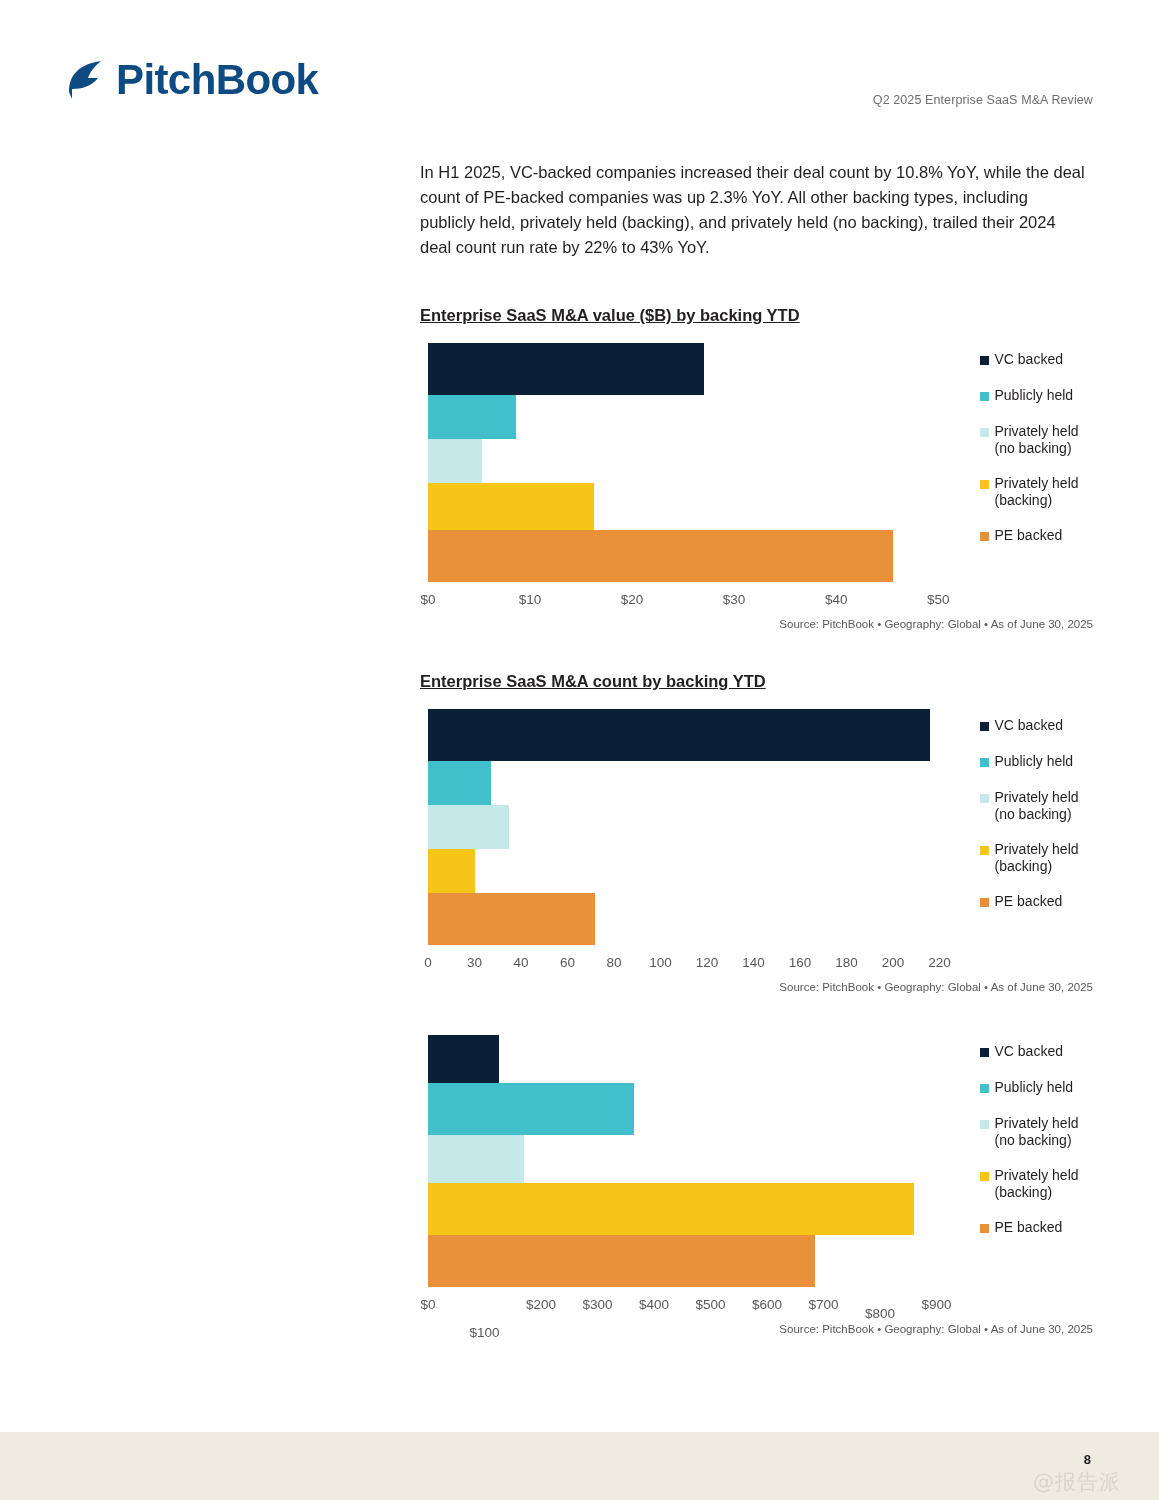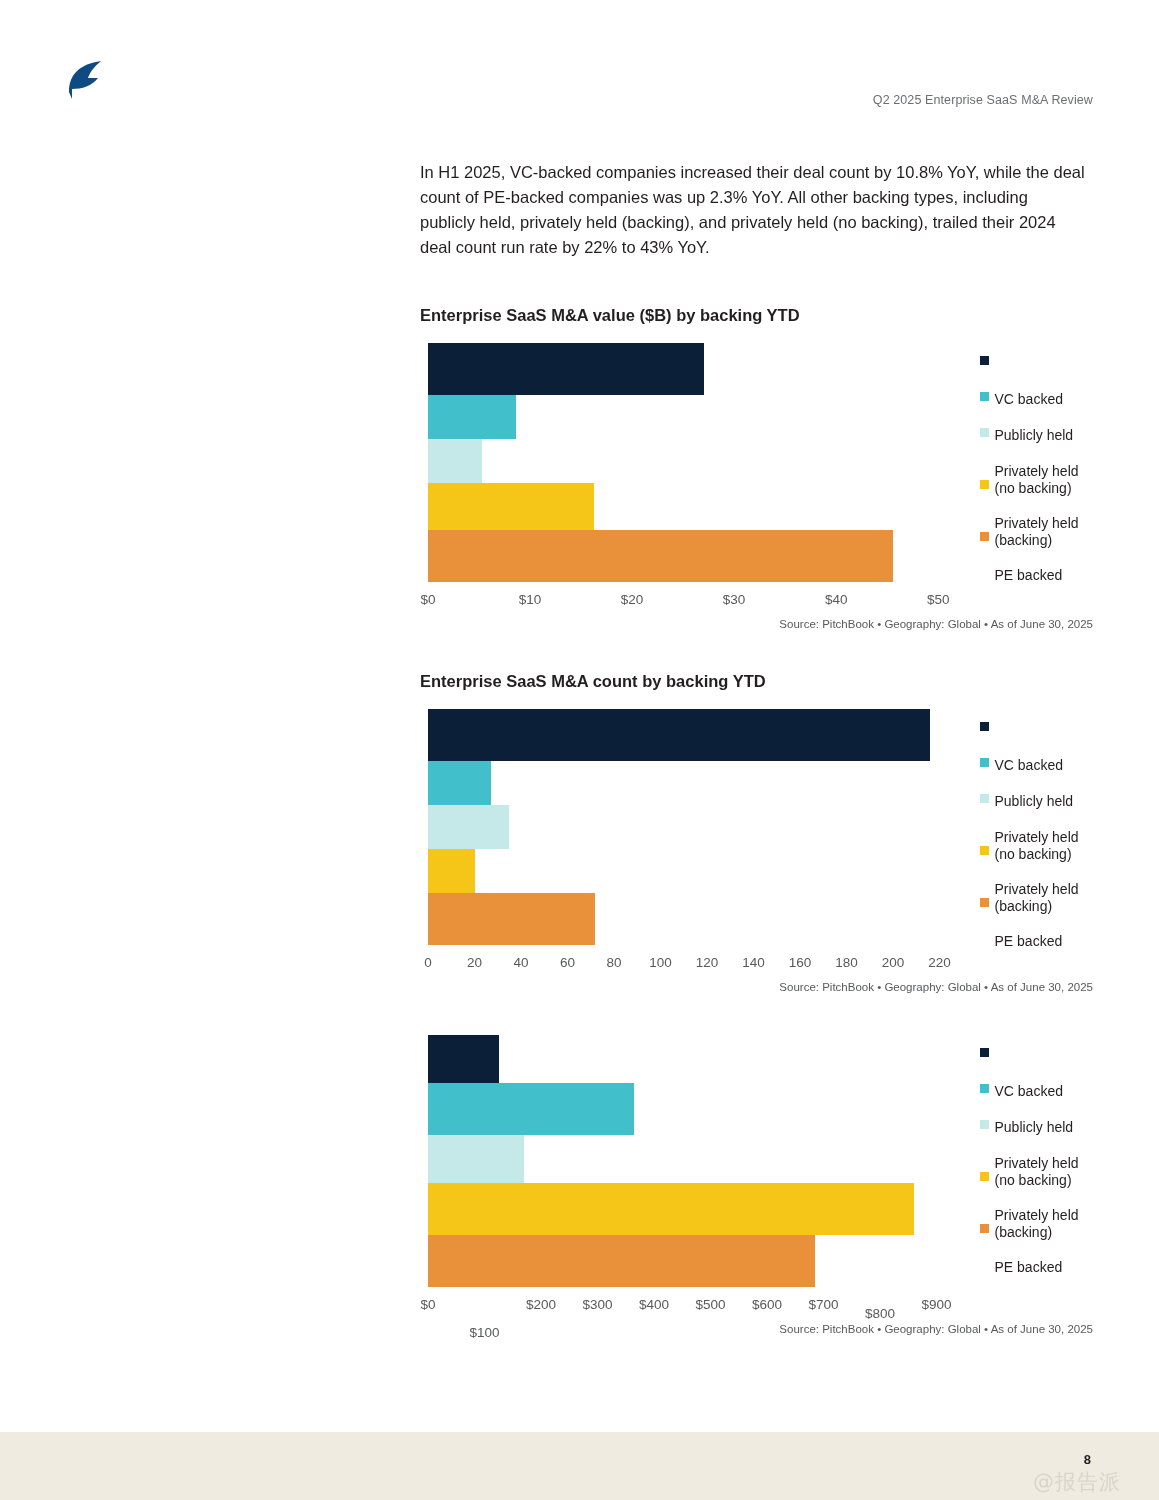--- a/index.html
+++ b/index.html
@@ -65,20 +65,21 @@
     width: 665px;
   }
 
   
   .chart-block { margin-bottom: 42px; }
   .chart-title {
     font-size: 16.5px;
     font-weight: 700;
     color: #231f20;
     margin: 0 0 18px 0;
+    text-decoration: underline;
   }
   .chart-body {
     position: relative;
     display: flex;
     align-items: flex-start;
   }
   .plot-area {
     position: relative;
     width: 546px;
     margin-left: 8px;
@@ -130,21 +131,20 @@
     height: 9px;
     flex: 0 0 9px;
     margin-top: 5px;
     margin-right: 6px;
   }
   .legend-label {
     font-size: 14px;
     line-height: 16.5px;
     color: #231f20;
     white-space: pre-line;
-    margin-top: 40px;
   }
 
   .source-line {
     text-align: right;
     font-size: 11.5px;
     color: #58595b;
     padding-right: 2px;
   }
 
   
@@ -177,20 +177,21 @@
 </head>
 <body>
 
 <div class="page-header">
   <div class="logo-wrap">
     <span class="logo-mark">
       <svg viewBox="0 0 42 44" width="42" height="44" aria-hidden="true">
         <path d="M5 34 C5 16 16 6 37 3 C30 9 26 14 24 20 L34 20 C28 28 18 31 8 31 L8 41 Z" fill="#0d4b82"></path>
       </svg>
     </span>
+    <span class="logo-text">PitchBook</span>
   </div>
   <div class="header-doc-title">Q2 2025 Enterprise SaaS M&amp;A Review</div>
 </div>
 
 <div class="content">
 
   <p class="intro-paragraph">In H1 2025, VC-backed companies increased their deal count by 10.8% YoY, while the deal count of PE-backed companies was up 2.3% YoY. All other backing types, including publicly held, privately held (backing), and privately held (no backing), trailed their 2024 deal count run rate by 22% to 43% YoY.</p>
 
   <div class="chart-block">
     <h2 class="chart-title">Enterprise SaaS M&amp;A value ($B) by backing YTD</h2>
@@ -266,21 +267,21 @@
             </div>
             <div class="bar-row" style="height: 44px;">
               <span class="bar" style="width: 8.84956%; background: rgb(245, 197, 24);"></span>
             </div>
             <div class="bar-row" style="height: 52px;">
               <span class="bar" style="width: 31.8584%; background: rgb(232, 144, 58);"></span>
             </div>
           </div>
         <div class="axis">
             <span class="tick" style="left: 0%;">0</span>
-            <span class="tick" style="left: 8.84956%;">20</span>
+            <span class="tick" style="left: 8.84956%;">30</span>
             <span class="tick" style="left: 17.6991%;">40</span>
             <span class="tick" style="left: 26.5487%;">60</span>
             <span class="tick" style="left: 35.3982%;">80</span>
             <span class="tick" style="left: 44.2478%;">100</span>
             <span class="tick" style="left: 53.0973%;">120</span>
             <span class="tick" style="left: 61.9469%;">140</span>
             <span class="tick" style="left: 70.7965%;">160</span>
             <span class="tick" style="left: 79.646%;">180</span>
             <span class="tick" style="left: 88.4956%;">200</span>
             <span class="tick" style="left: 97.3451%;">220</span>

